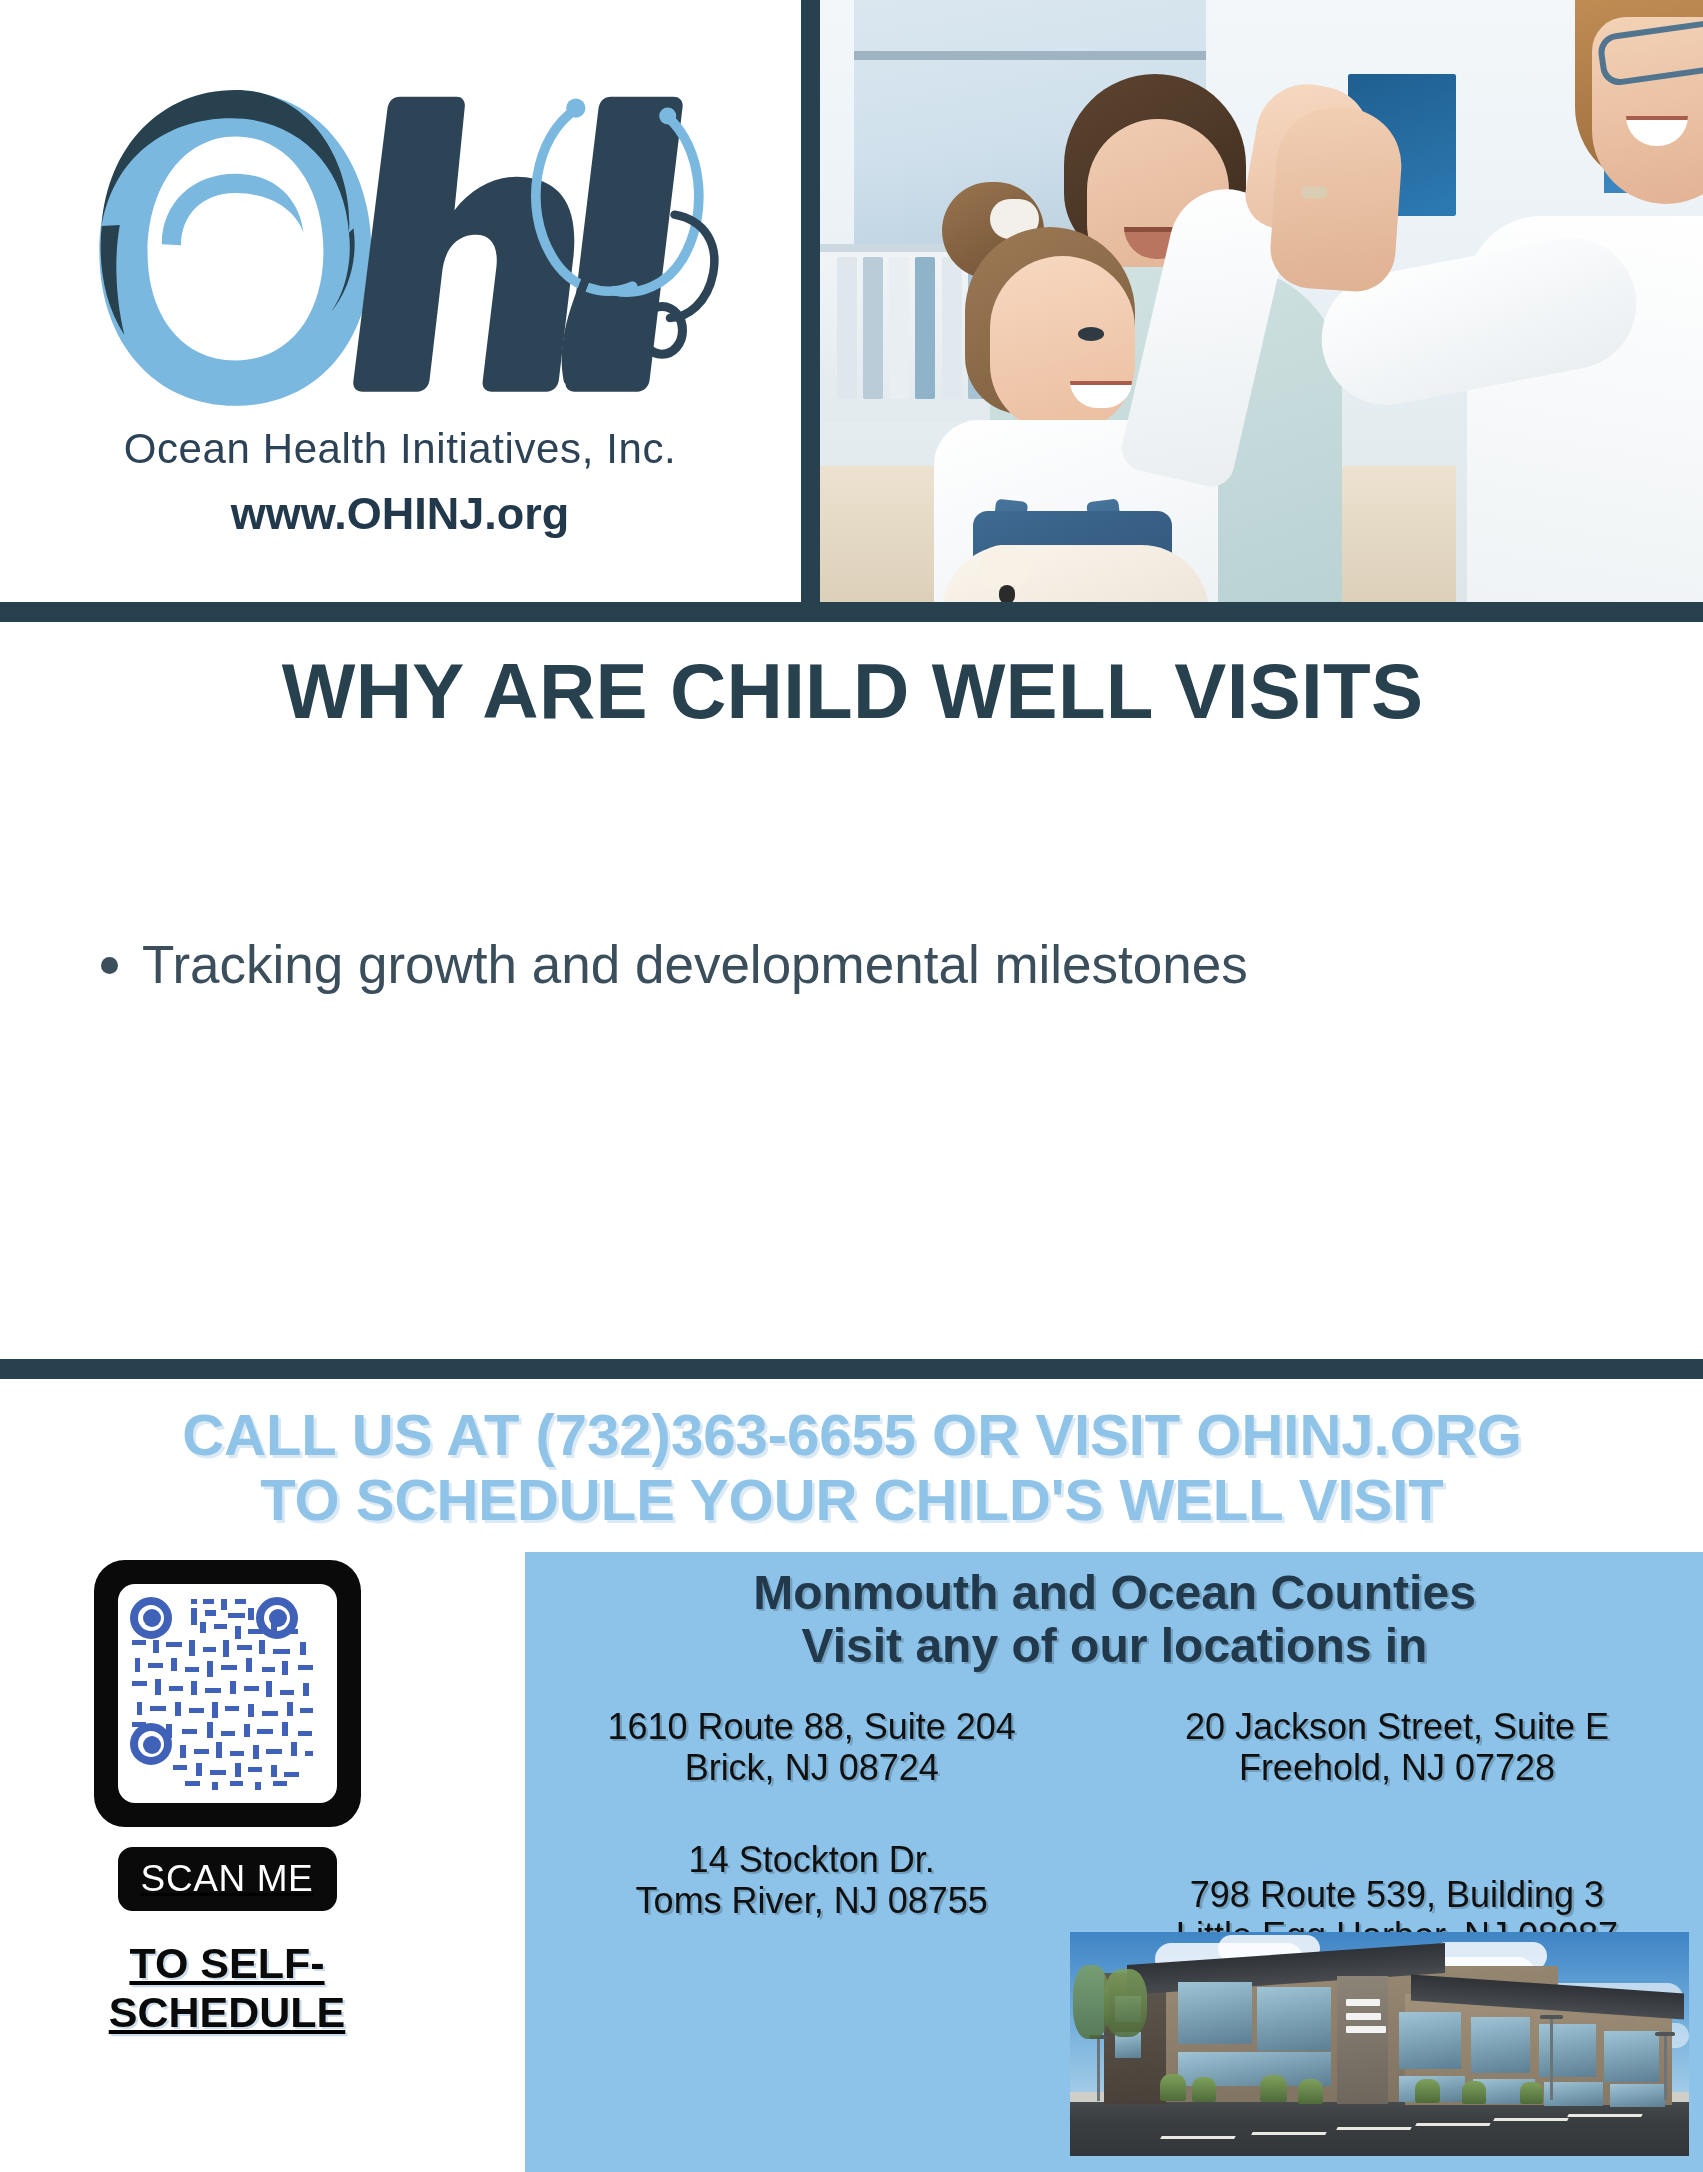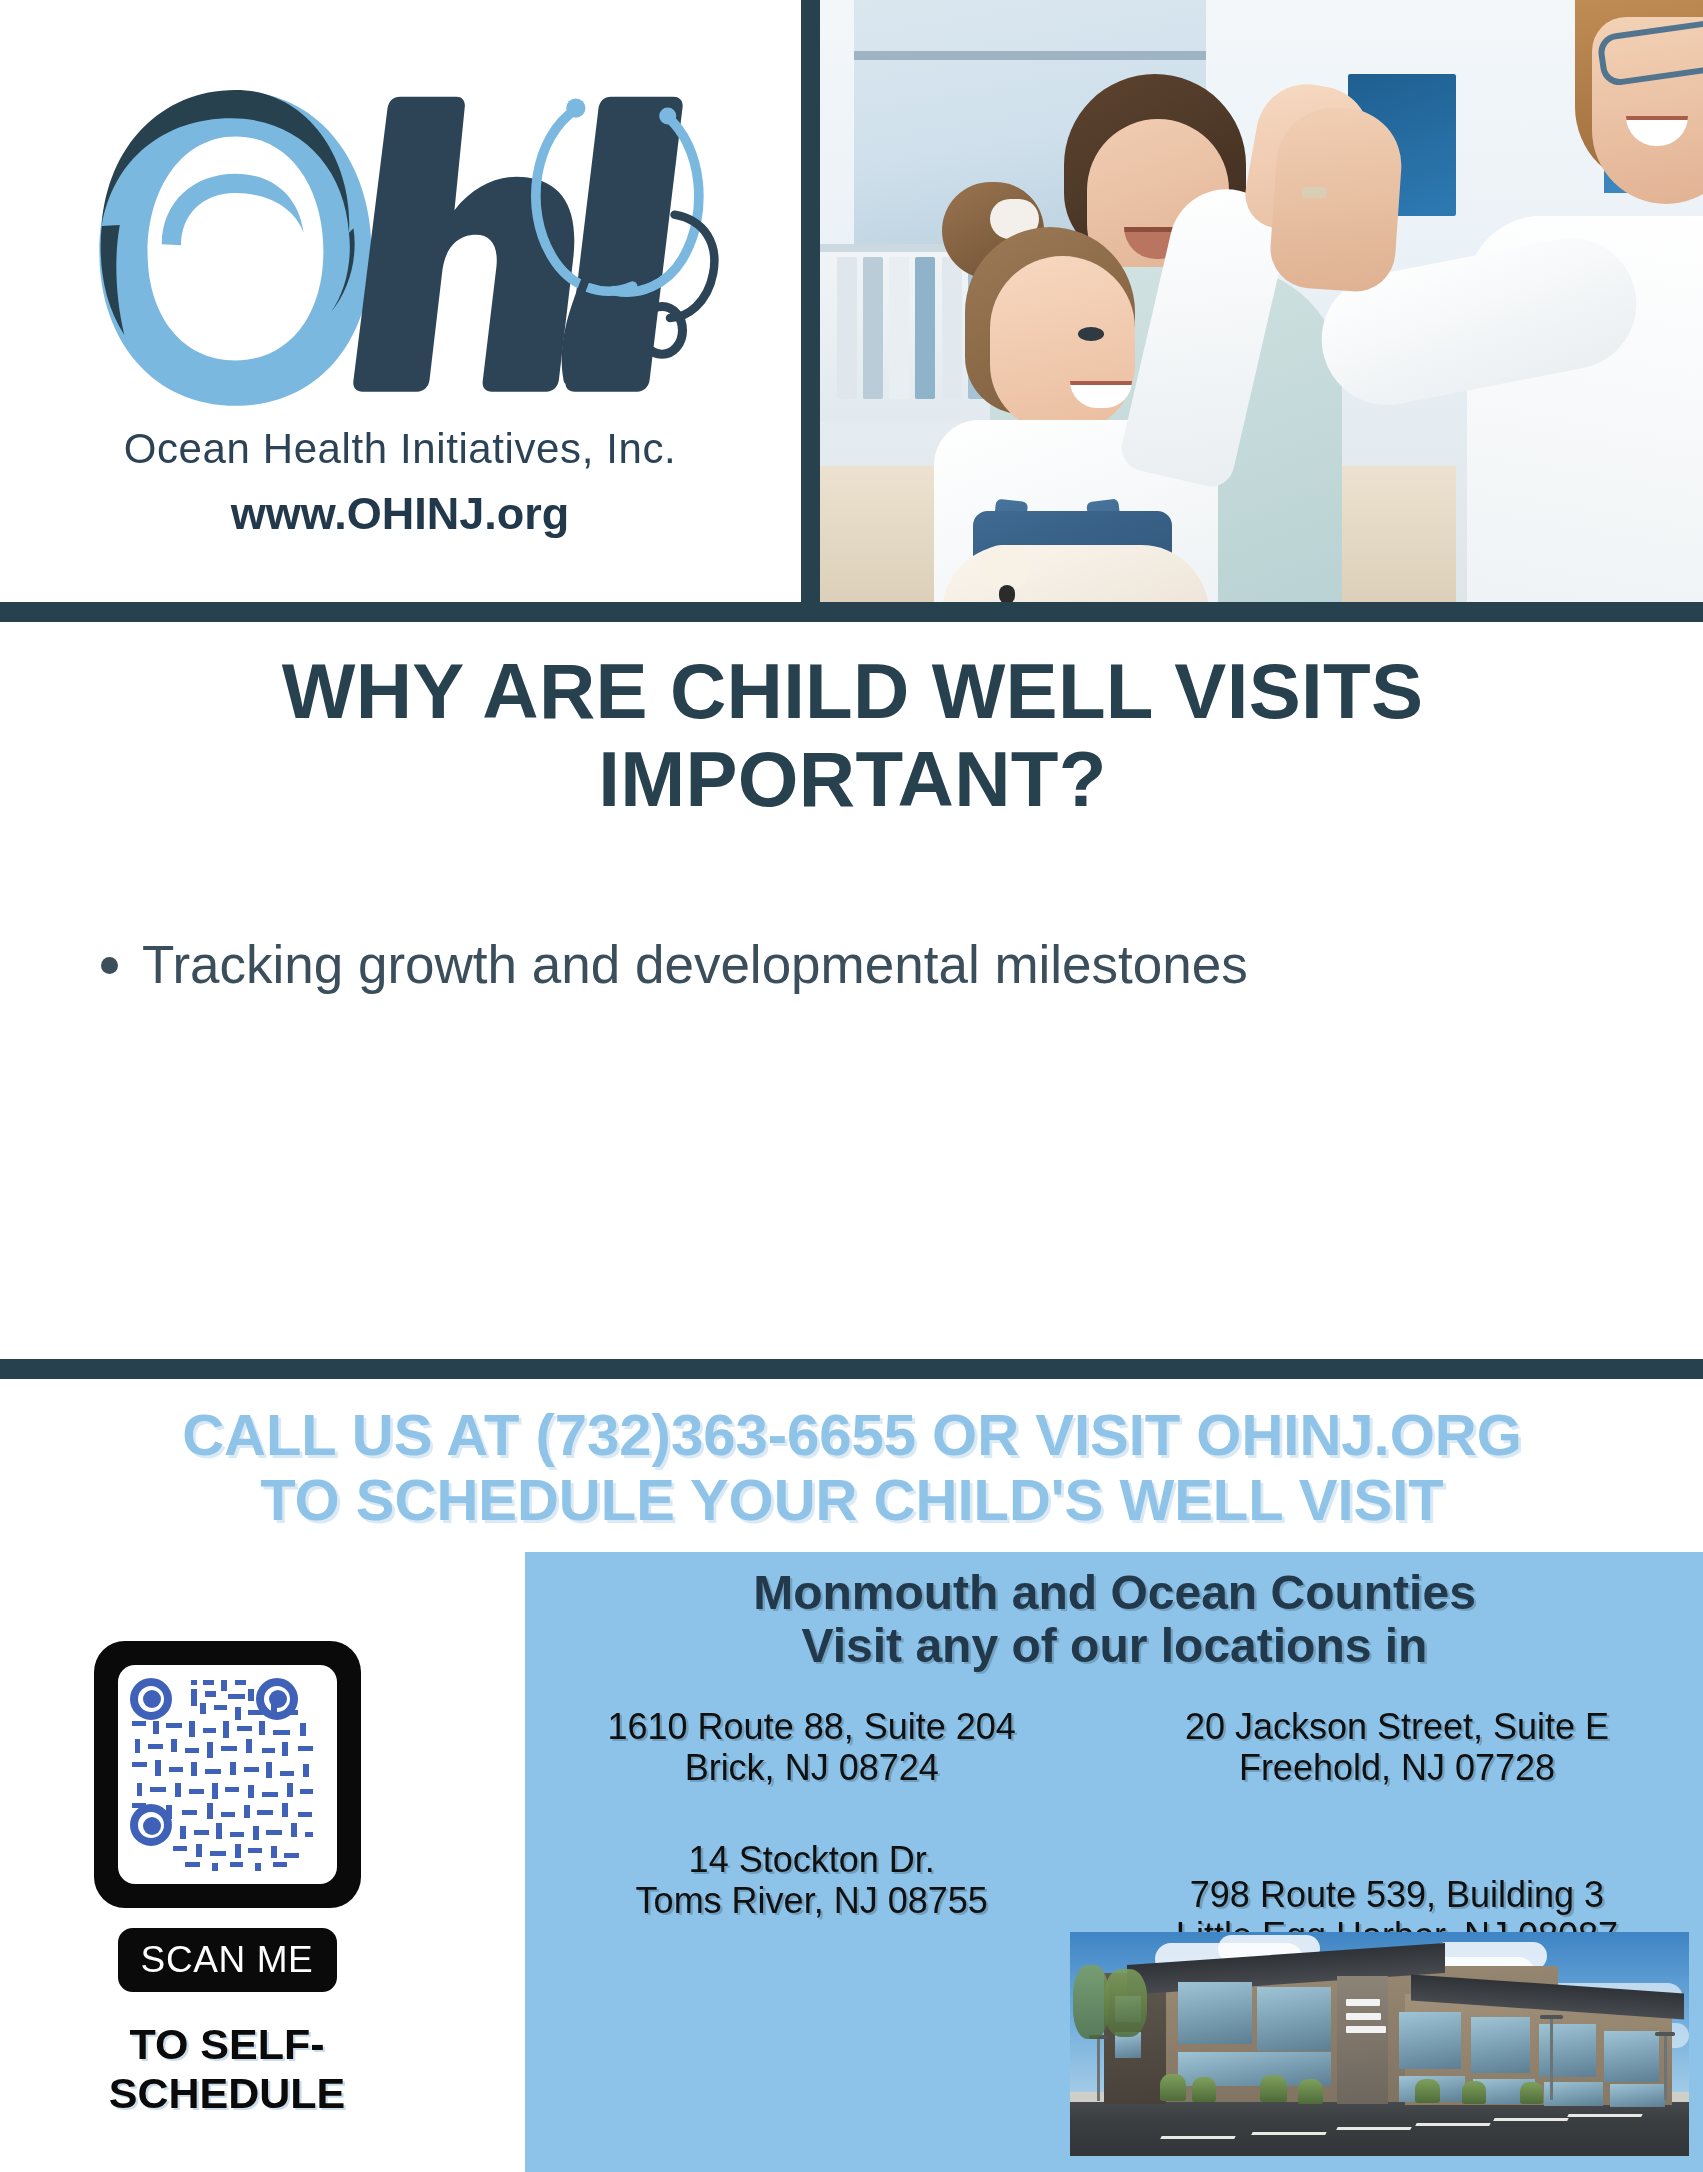--- a/index.html
+++ b/index.html
@@ -309,21 +309,21 @@
   #bl-sign1{left:276px;top:67px;width:34px;height:7.4px;background:#f2f2f2;border-radius:1.1px;}
   #bl-sign2{left:276px;top:81px;width:35px;height:7.4px;background:#f2f2f2;border-radius:1.1px;}
   #bl-sign3{left:276px;top:94px;width:40px;height:7.4px;background:#f2f2f2;border-radius:1.1px;}
   .lamp{position:absolute;width:2.8px;background:#6d7478;}
   .lamp-h{position:absolute;height:4px;background:#4f5457;border-radius:1.7px;}
   .bush{position:absolute;border-radius:40% 40% 10% 10%;background:linear-gradient(180deg,#7fa05c,#4e6b39);}
   .stripe{position:absolute;height:2.8px;background:#e9e9e3;transform:skewX(-28deg);}
 
   
   #qr-block{
-    position:absolute;left:51px;top:1641px;width:352px;
+    position:absolute;left:51px;top:1560px;width:352px;text-decoration:underline;
   }
   #qr-frame{
     position:relative;width:267px;height:267px;margin:0 auto;
     background:#0a0a0a;border-radius:31px;
     display:flex;align-items:center;justify-content:center;
   }
   #qr-inner{
     width:219px;height:219px;background:#ffffff;border-radius:17px;
     position:relative;overflow:hidden;
   }
@@ -439,21 +439,20 @@
     <div class="pc-layer" id="pc-doc-arm"></div>
     <div class="pc-layer" id="pc-doc-hand"></div>
     <div class="pc-layer" id="pc-ring"></div>
   </div>
 </div>
 
 <div id="band-1"></div>
 
 <div id="headline">
   <div>WHY ARE CHILD WELL VISITS</div>
-  <div>IMPORTANT?</div>
 </div>
 
 <div id="bullets">
   <ul>
     <li>Tracking growth and developmental milestones</li>
   </ul>
 </div>
 
 <div id="band-2"></div>
 

